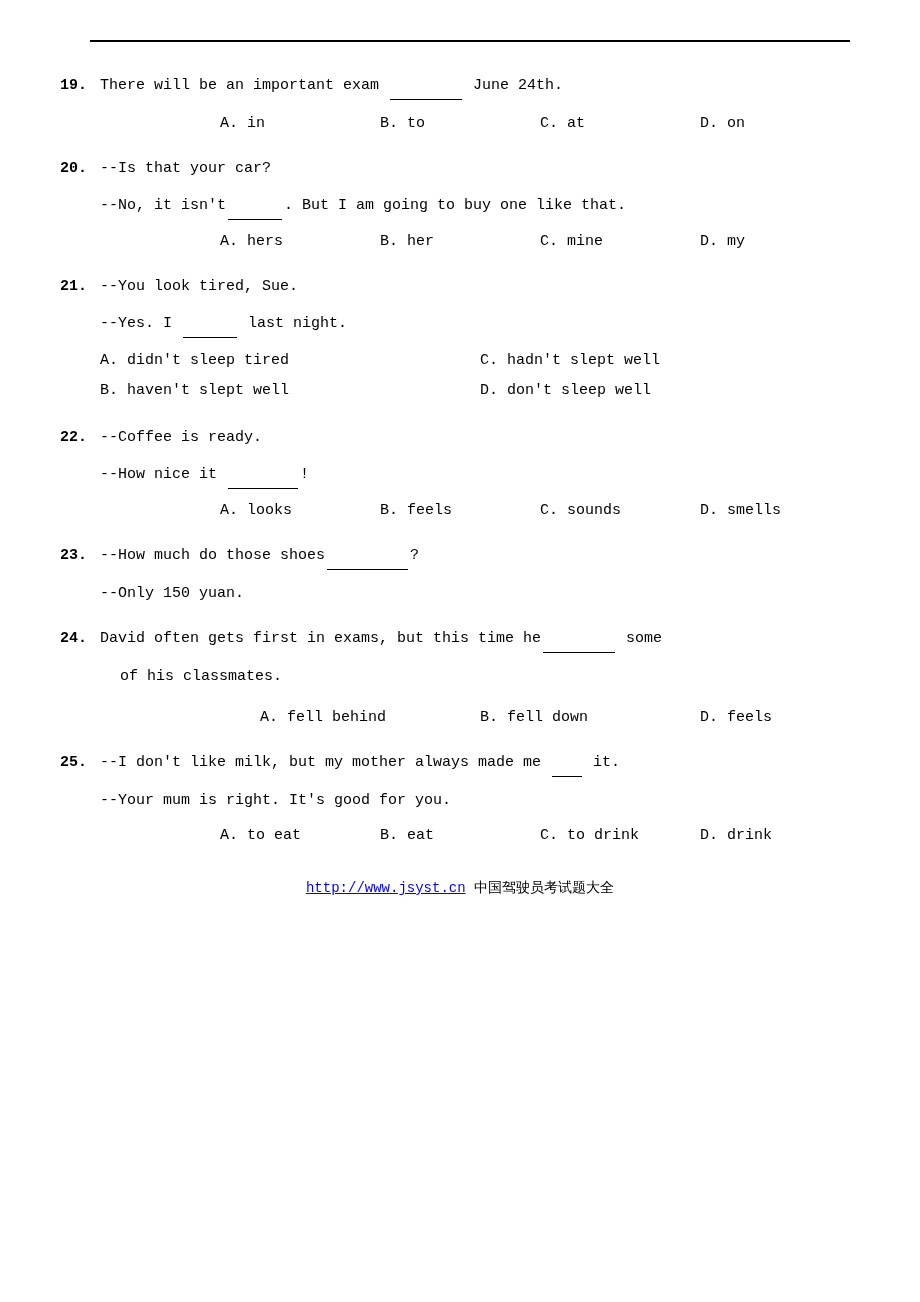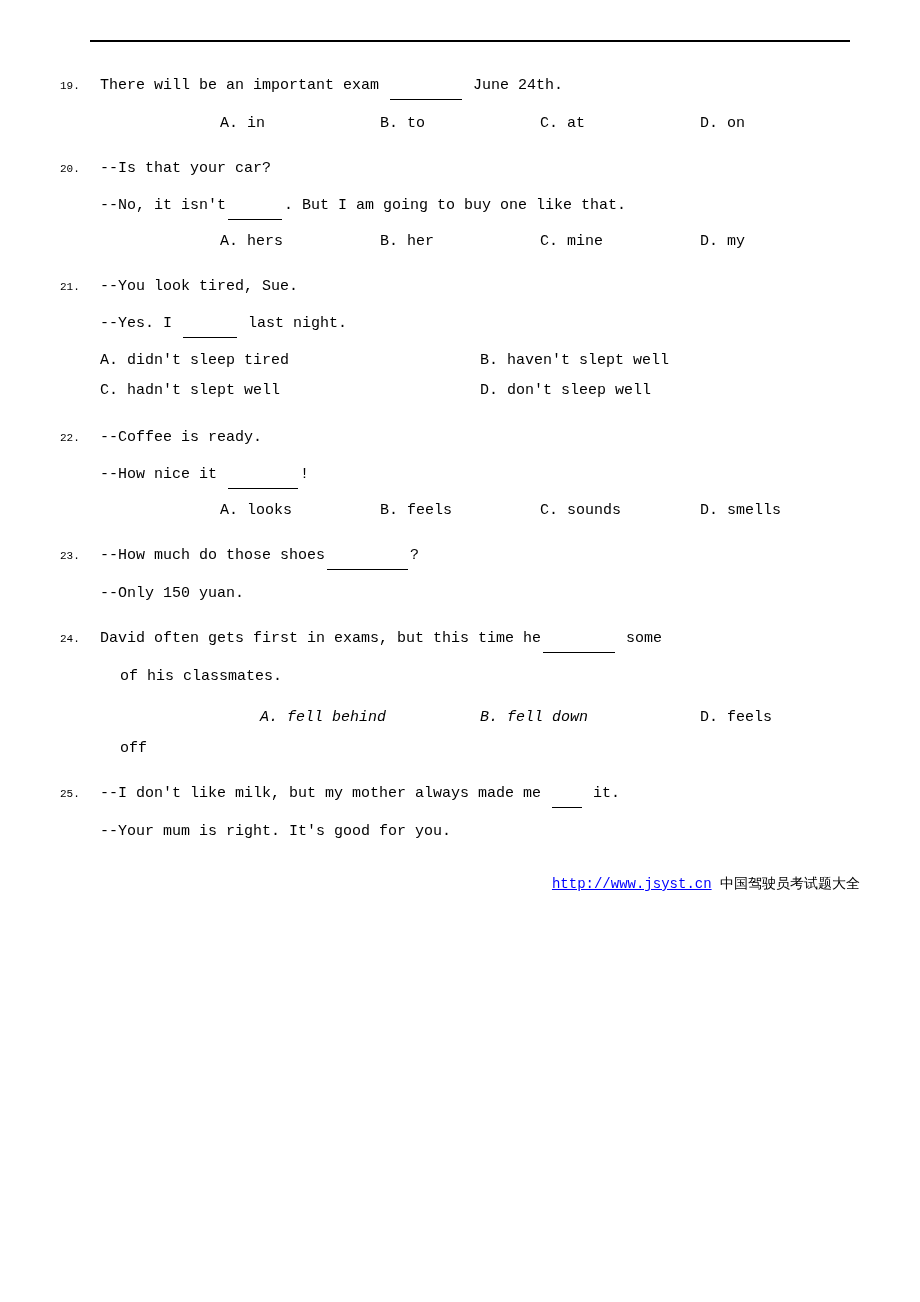--- a/index.html
+++ b/index.html
@@ -39,21 +39,22 @@
 
     .question-line {
       display: flex;
       align-items: baseline;
       margin-bottom: 10px;
       line-height: 1.8;
     }
 
     .question-number {
       min-width: 40px;
-      font-size: 11px;
+      font-size: 15px;
+      font-weight: bold;
     }
 
     .question-text {
       font-size: 15px;
       line-height: 1.8;
       flex: 1;
     }
 
     .blank {
       display: inline-block;
@@ -82,21 +83,20 @@
       justify-content: flex-end;
     }
 
     .option {
       min-width: 160px;
       font-size: 15px;
     }
 
     .option-wide {
       min-width: 220px;
-      font-style: italic;
     }
 
     .options-two-col {
       display: grid;
       grid-template-columns: 1fr 1fr;
       margin-left: 40px;
       margin-bottom: 14px;
       line-height: 2;
     }
 
@@ -105,21 +105,21 @@
     }
 
     .sub-line {
       margin-left: 40px;
       margin-bottom: 8px;
       line-height: 1.8;
       font-size: 15px;
     }
 
     .footer {
-      text-align: right;
+      text-align: center;
       margin-top: 30px;
       font-size: 14px;
     }
 
     .footer a {
       color: #0000ff;
       text-decoration: underline;
     }
 
     .continuation-text {
@@ -169,22 +169,22 @@
   <div class="question-block">
     <div class="question-line">
       <span class="question-number">21.</span>
       <span class="question-text">--You look tired, Sue.</span>
     </div>
     <div class="sub-line">
       --Yes. I <span class="blank blank-short">&nbsp;&nbsp;&nbsp;&nbsp;&nbsp;&nbsp;</span> last night.
     </div>
     <div class="options-two-col">
       <span class="option">A. didn't sleep tired</span>
+      <span class="option">C. hadn't slept well</span>
       <span class="option">B. haven't slept well</span>
-      <span class="option">C. hadn't slept well</span>
       <span class="option">D. don't sleep well</span>
     </div>
   </div>
 
   <div class="question-block">
     <div class="question-line">
       <span class="question-number">22.</span>
       <span class="question-text">--Coffee is ready.</span>
     </div>
     <div class="sub-line">
@@ -210,28 +210,33 @@
     <div class="question-line">
       <span class="question-number">24.</span>
       <span class="question-text">David often gets first in exams, but this time he<span class="blank blank-long">&nbsp;&nbsp;&nbsp;&nbsp;&nbsp;&nbsp;&nbsp;&nbsp;</span> some</span>
     </div>
     <div class="continuation-text">of his classmates.</div>
     <div class="options-row">
       <span class="option option-wide">A. fell&nbsp;behind</span>
       <span class="option option-wide">B. fell&nbsp;down</span>
       <span class="option">D. feels</span>
     </div>
-    <div class="continuation-text" style="margin-top:-10px;">off</div>
   </div>
 
   <div class="question-block">
     <div class="question-line">
       <span class="question-number">25.</span>
       <span class="question-text">--I don't like milk, but my mother always made me <span class="blank blank-vshort">&nbsp;&nbsp;&nbsp;</span> it.</span>
     </div>
     <div class="sub-line">--Your mum is right. It's good for you.</div>
+    <div class="options-row">
+      <span class="option">A. to eat</span>
+      <span class="option">B. eat</span>
+      <span class="option">C. to drink</span>
+      <span class="option">D. drink</span>
+    </div>
   </div>
 
   <div class="footer">
     <a href="#">http://www.jsyst.cn</a>
     <span>中国驾驶员考试题大全</span>
   </div>
 </div>
 
 </body></html>

